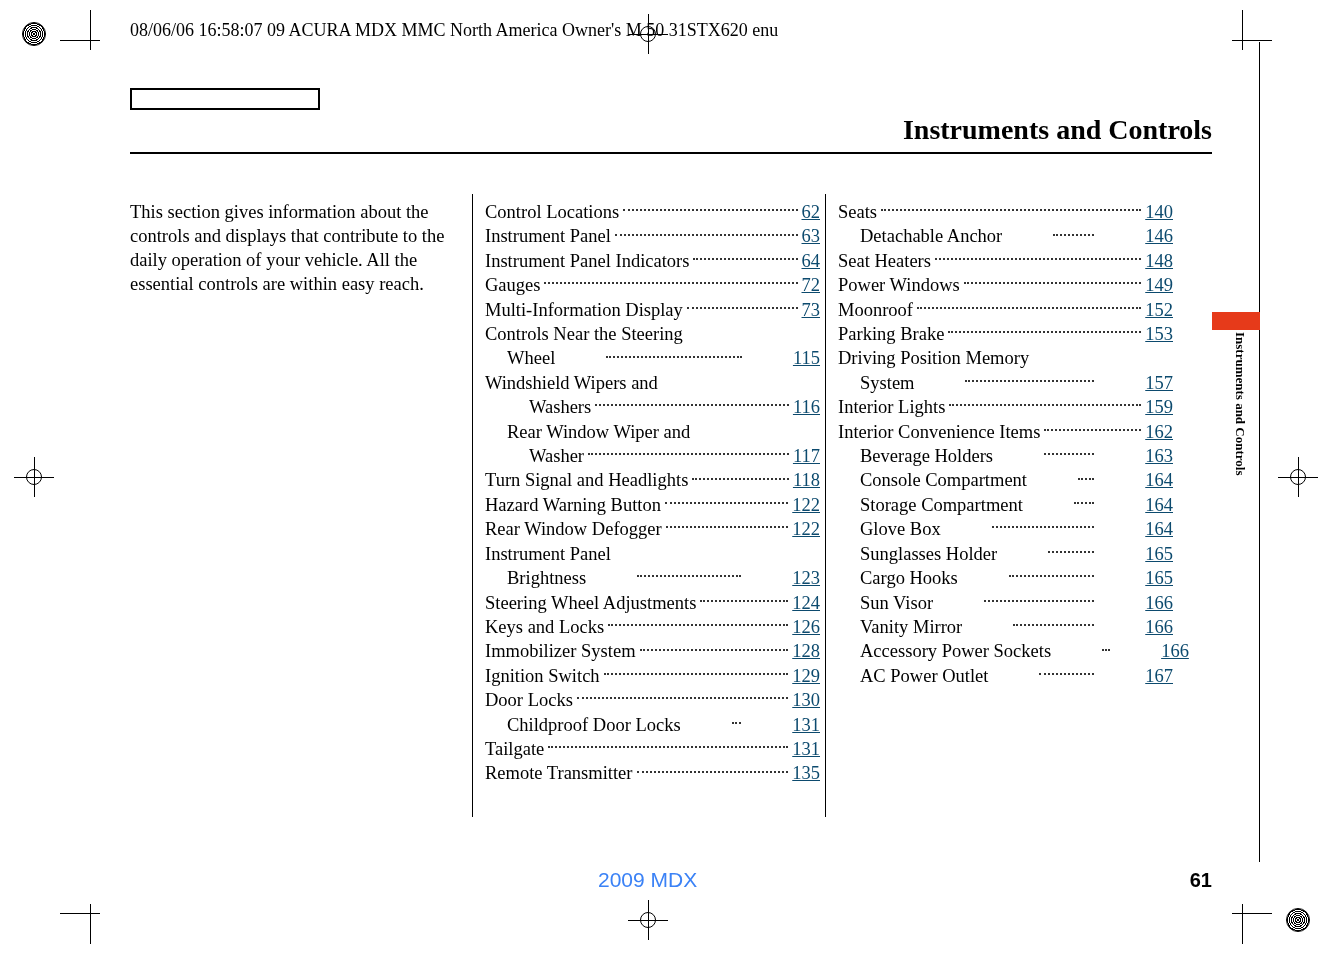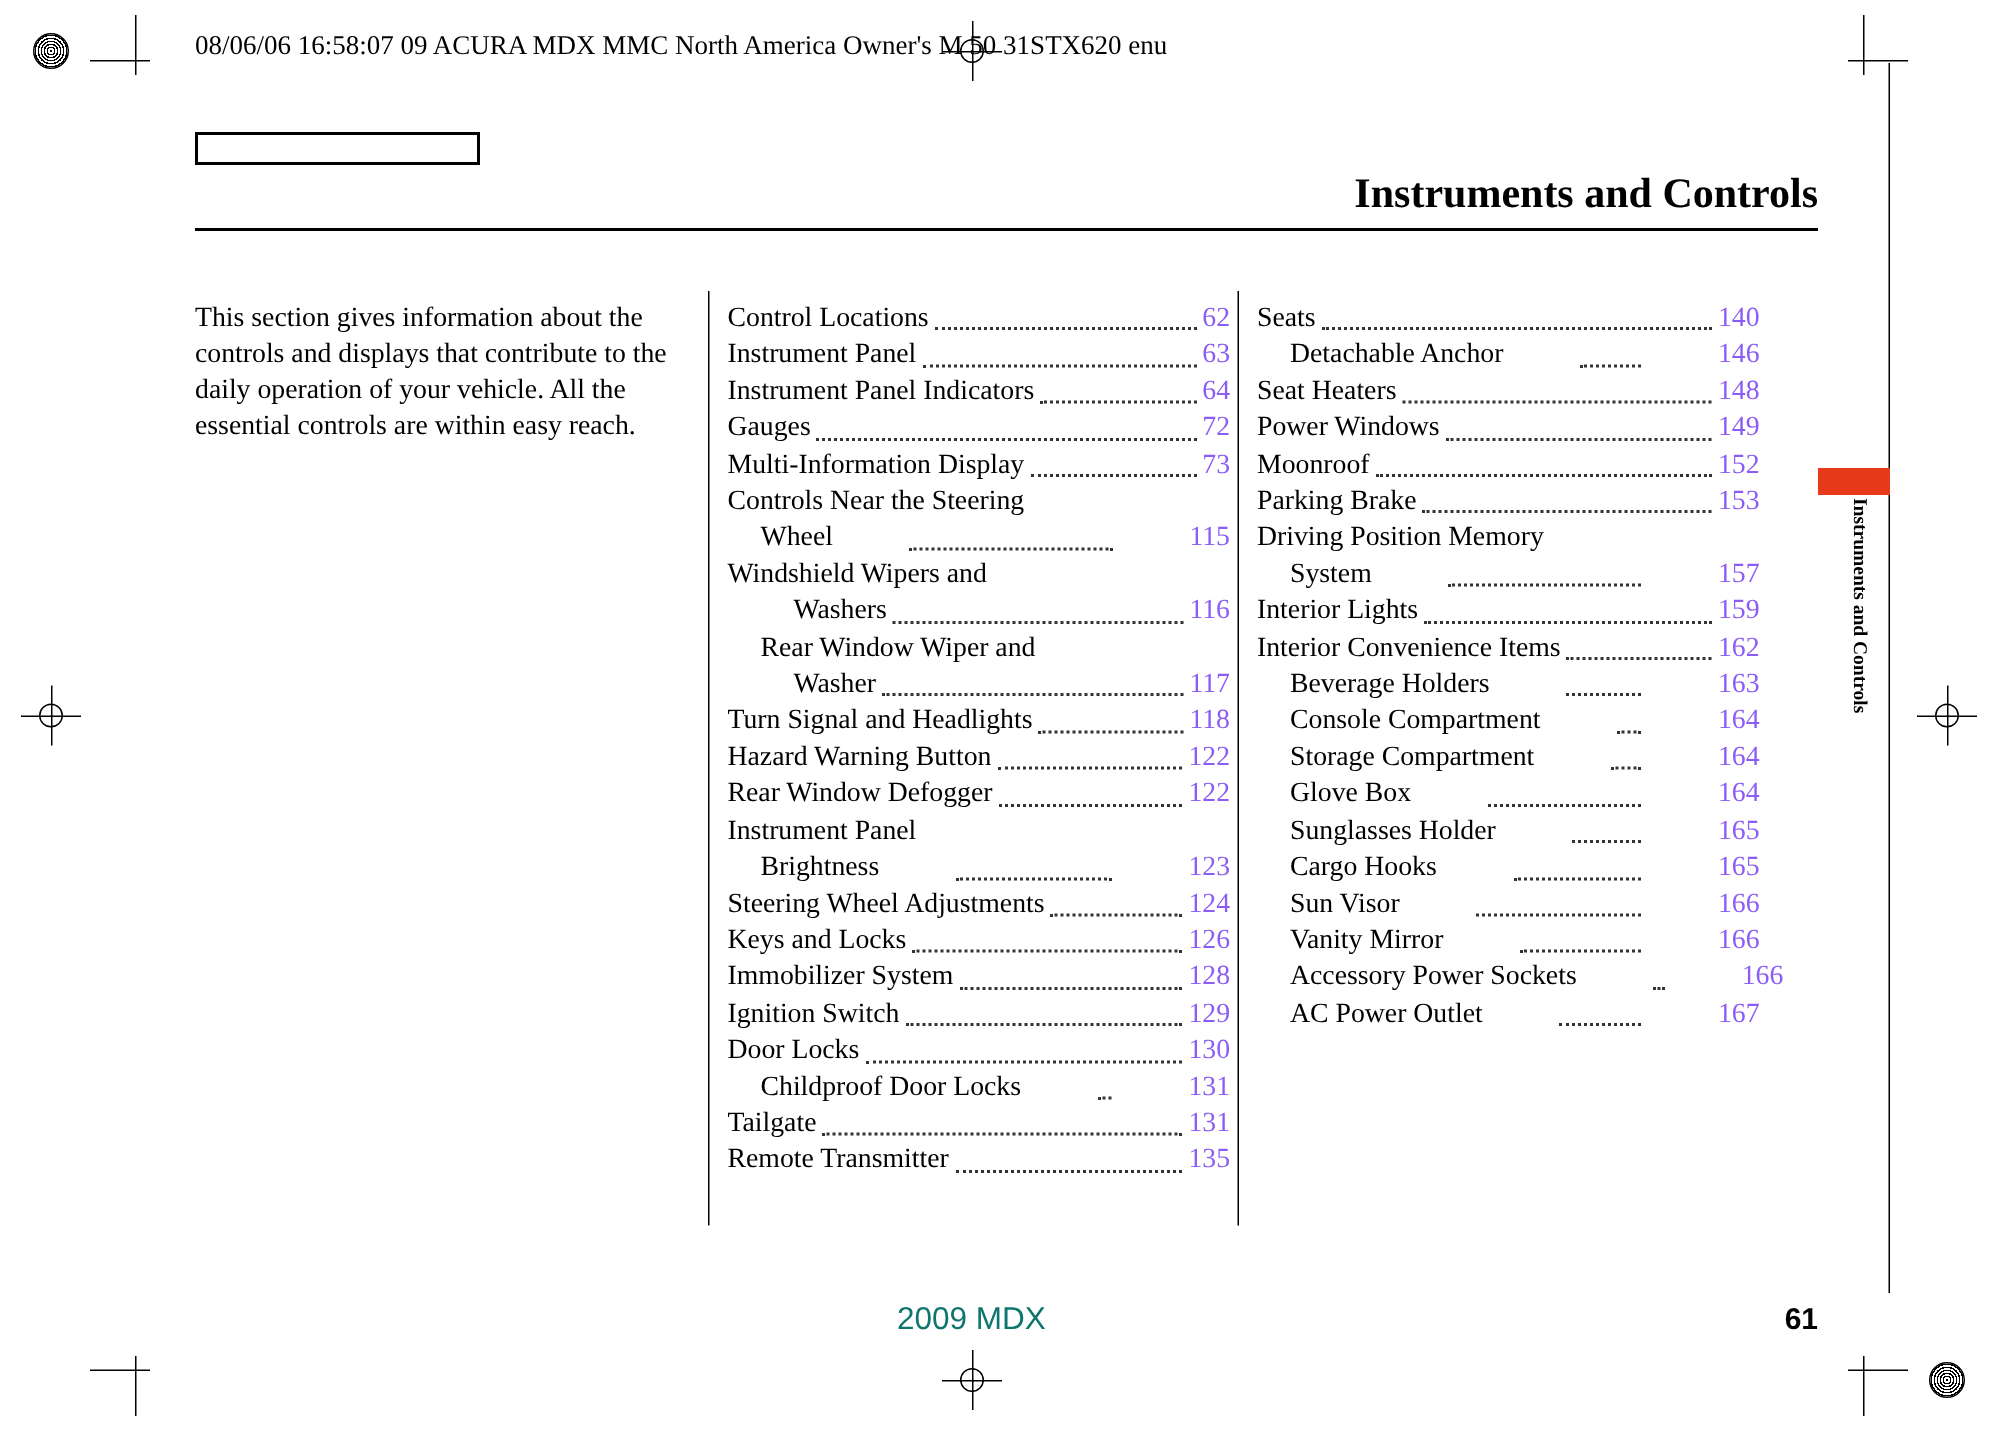--- a/index.html
+++ b/index.html
@@ -178,40 +178,40 @@
       position: absolute;
       top: 200px;
       left: 838px;
       width: 335px;
       font-family: 'Century Schoolbook', Georgia, serif;
       font-size: 18.5px;
       line-height: 1.32;
     }
     .toc-row {
       display: flex;
-      align-items: flex-end;
+      align-items: center;
       white-space: nowrap;
     }
     .toc-row.indent1 { padding-left: 22px; gap: 47px; }
     .toc-row.indent2 { padding-left: 44px; }
     .toc-label { flex: 0 0 auto; }
     .toc-dots {
       flex: 1;
       border-bottom: 2px dotted #333;
       margin: 0 4px 4px 4px;
       min-width: 8px;
     }
-    .toc-page { flex: 0 0 auto; color: #8b5cf6; }
+    .toc-page { flex: 0 0 auto; color: #0c4a6e; text-decoration: underline; }
     .footer-model {
       position: absolute;
       bottom: 62px;
       left: 598px;
       font-family: Arial, sans-serif;
       font-size: 21px;
-      color: #0f766e;
+      color: #3b82f6;
     }
     .page-number {
       position: absolute;
       bottom: 62px;
       right: 120px;
       font-family: Arial, sans-serif;
       font-weight: bold;
       font-size: 20px;
       text-align: center;
     }

